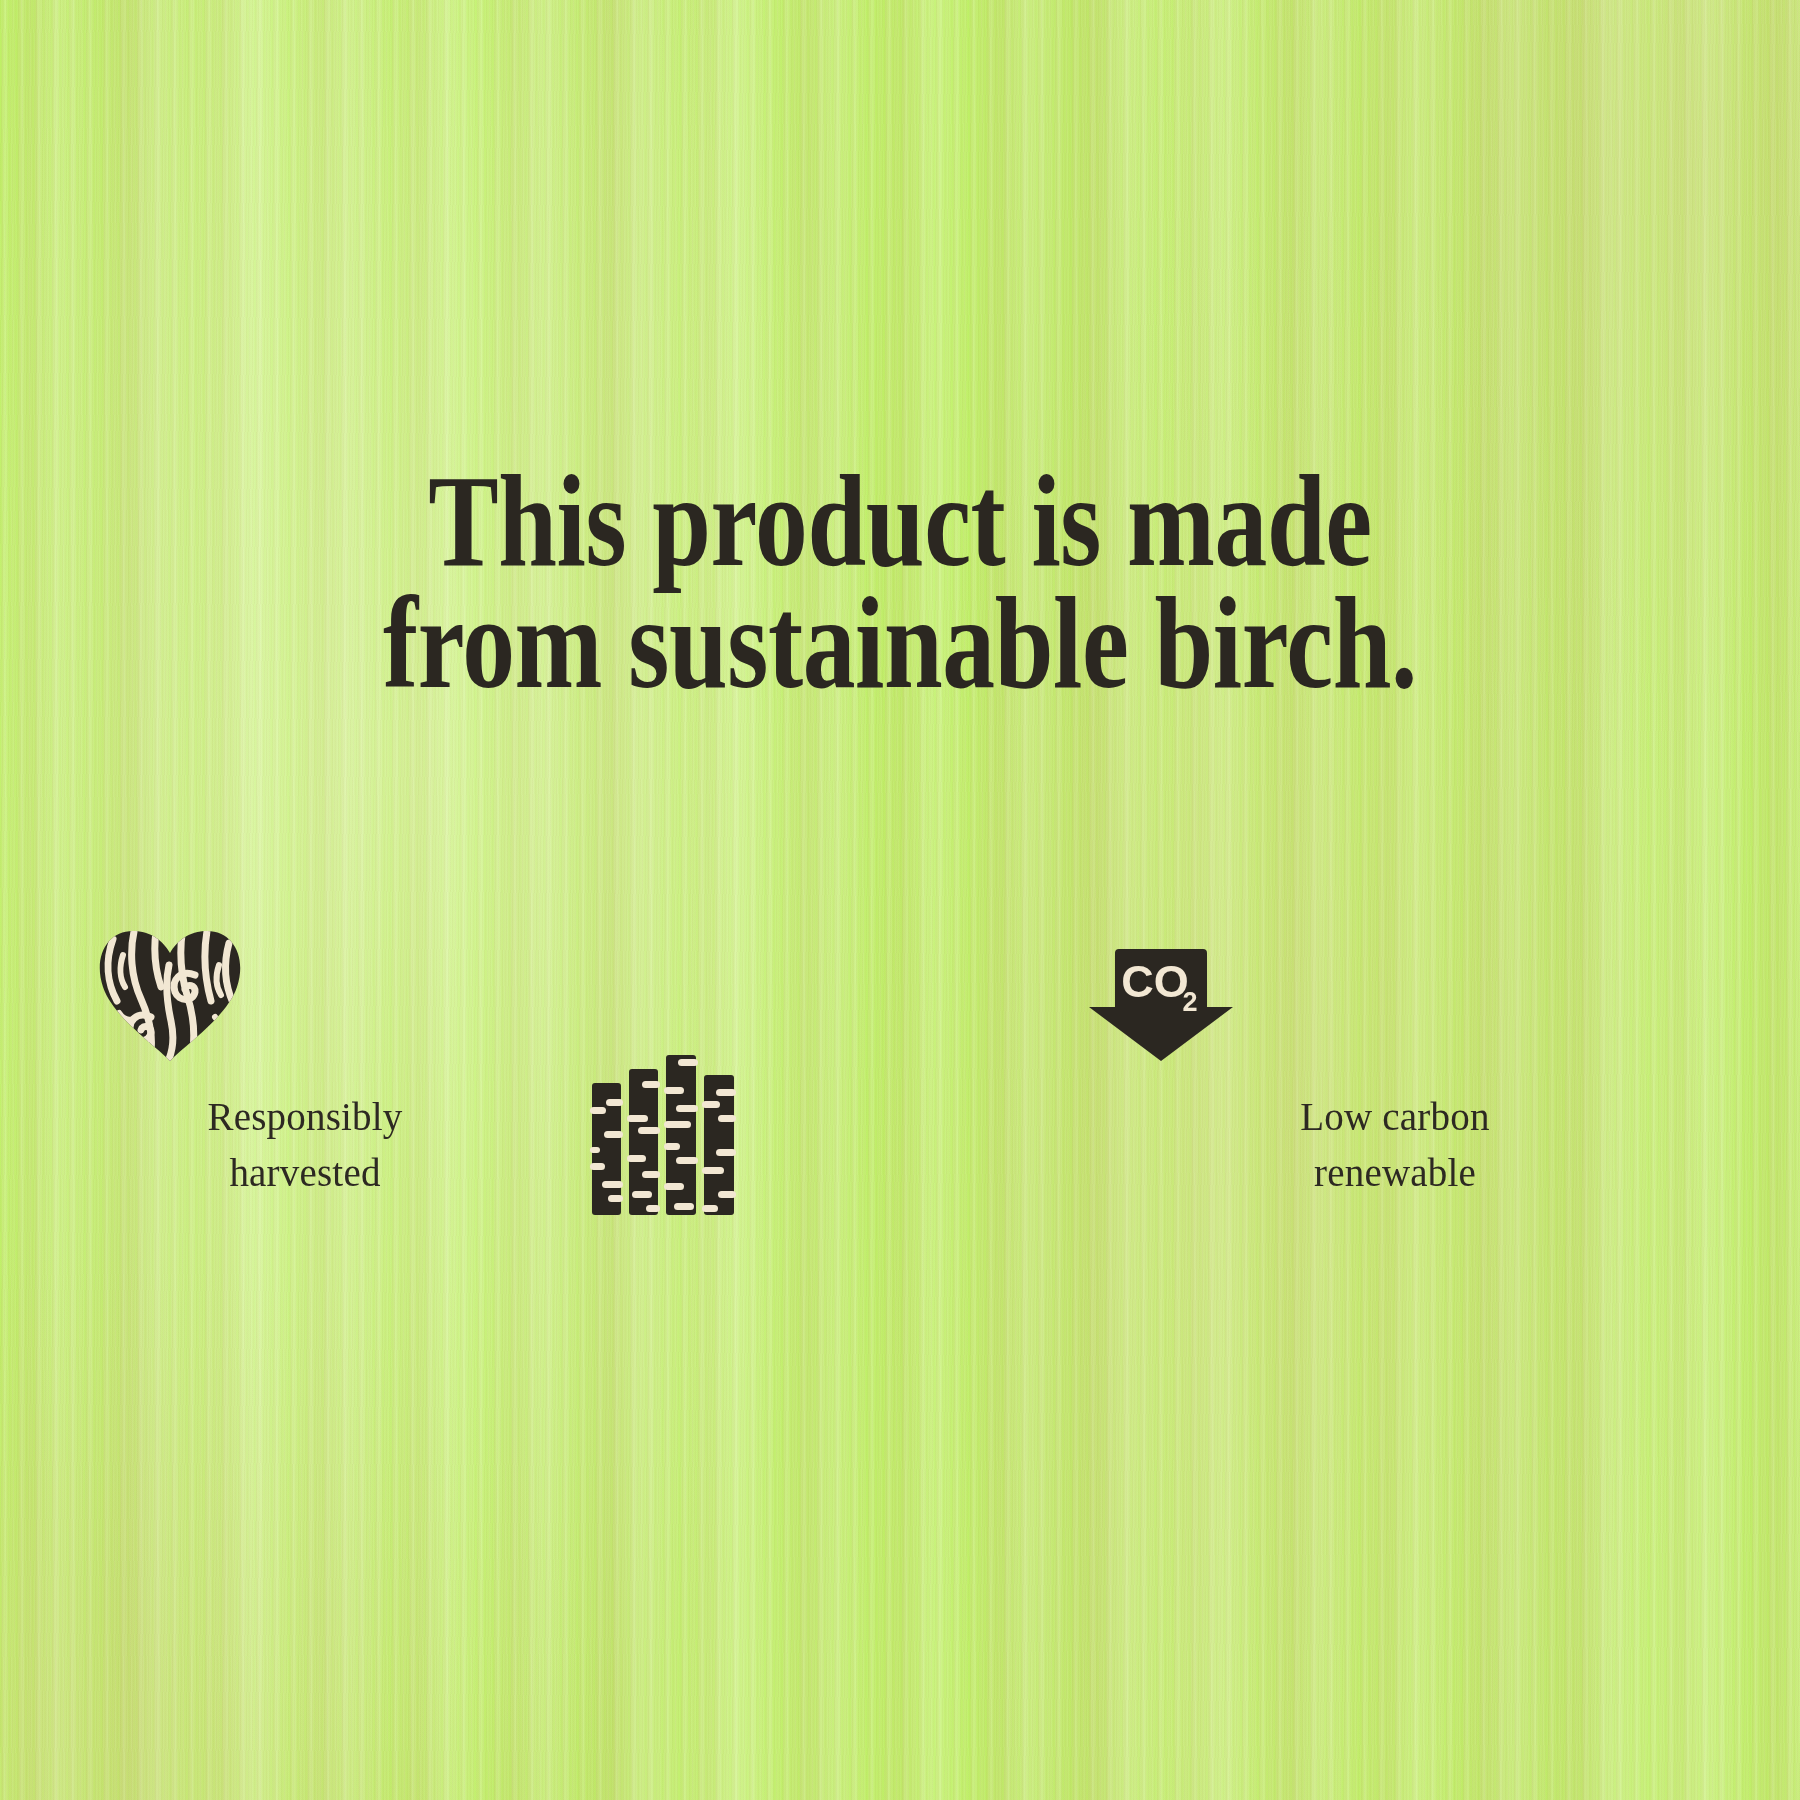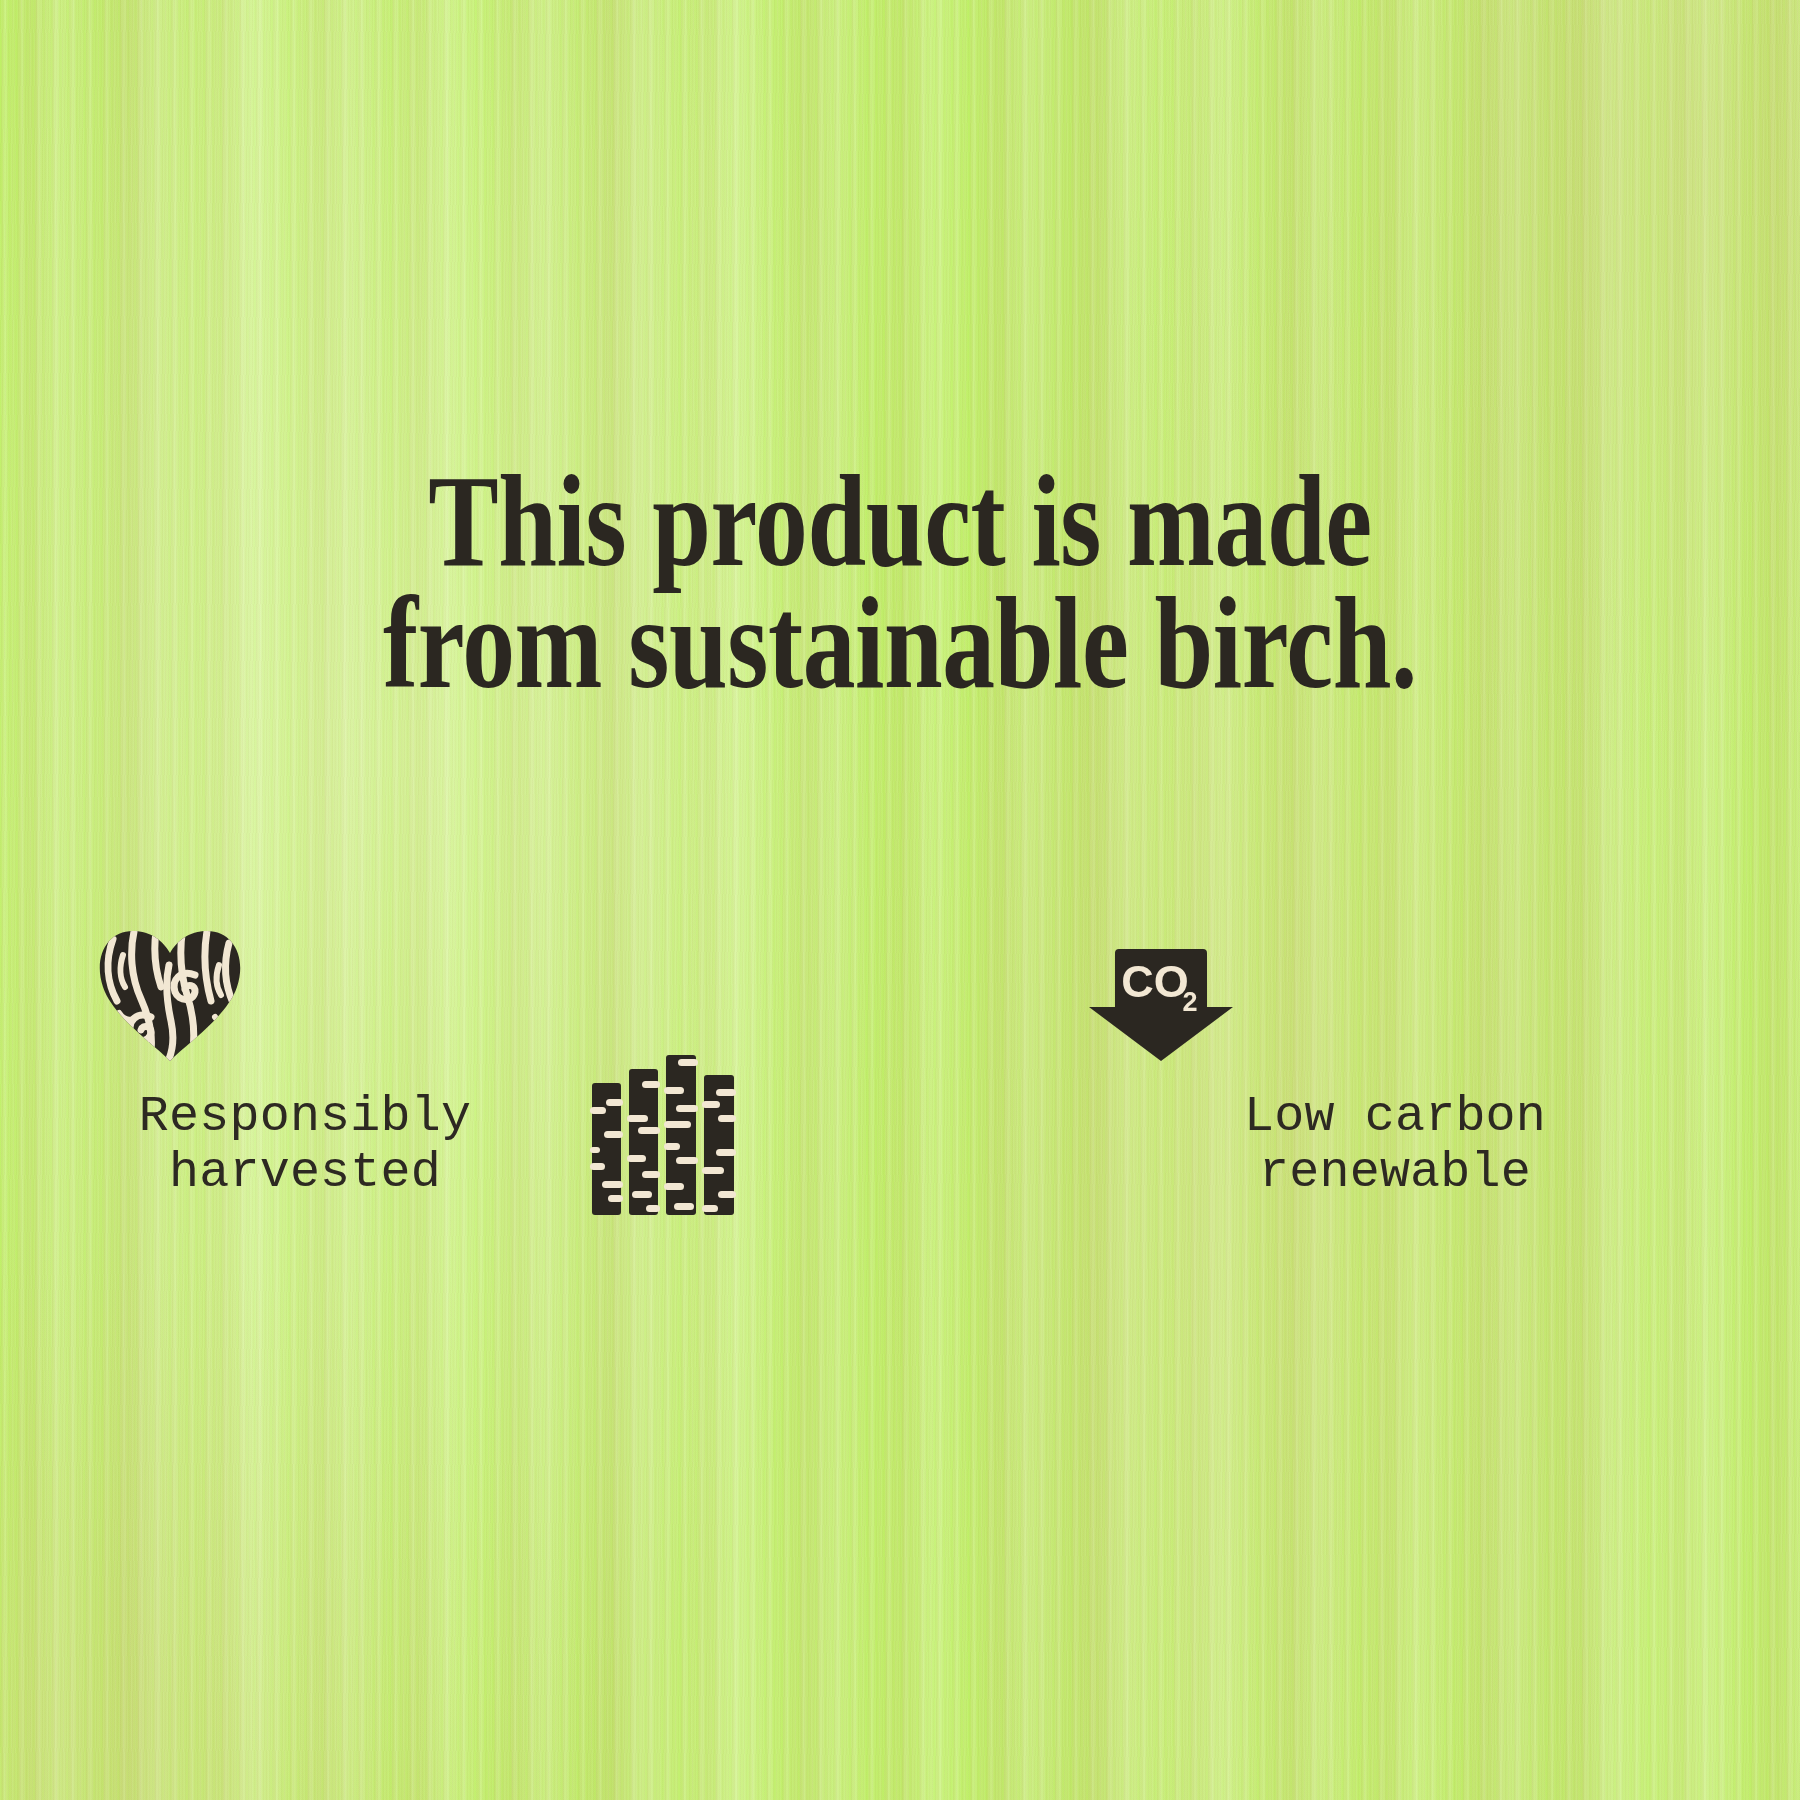--- a/index.html
+++ b/index.html
@@ -97,22 +97,22 @@
     white-space: pre-line;
   }
 
   
   .feature {
     position: absolute;
     text-align: center;
     color: #2b2721;
   }
   .feature .caption {
-    font-family: Liberation Mono, monospace;
-    font-size: 50px;
+    font-family: Liberation Serif, serif;
+    font-size: 39px;
     line-height: 56px;
     color: #2d2922;
     white-space: pre-line;
     letter-spacing: 0.2px;
   }
   .icon-wrap {
     display: flex;
     align-items: flex-end;
     justify-content: flex-start;
   }

